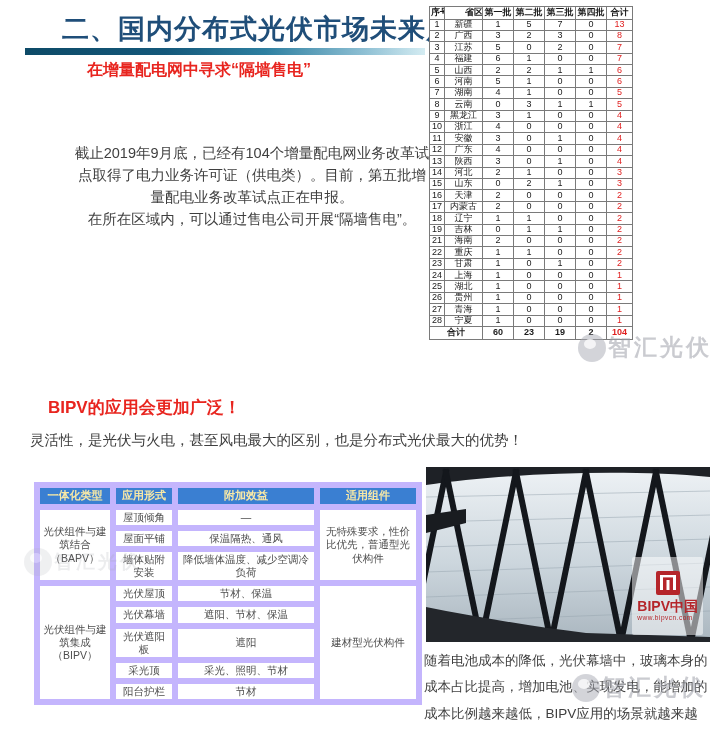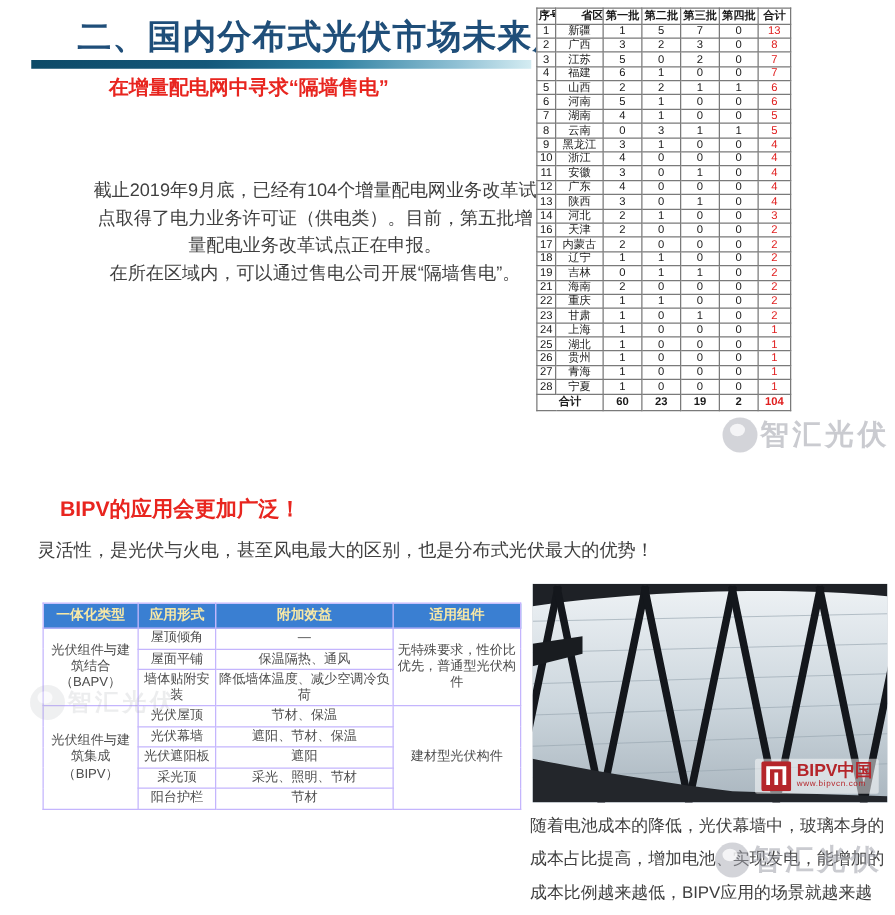--- a/index.html
+++ b/index.html
@@ -37,33 +37,33 @@
   table.pilot tfoot td{font-weight:bold;height:13px;}
 
   
   .bipv-heading{position:absolute;left:48px;top:396px;font-size:17px;font-weight:bold;
     color:var(--accent-red);white-space:nowrap;}
   .bipv-text{position:absolute;left:30px;top:431px;width:686px;font-size:14.5px;
     color:#3f3f3f;white-space:nowrap;}
 
   table.bipv{position:absolute;left:34px;top:482px;width:382px;border-collapse:collapse;
     table-layout:fixed;font-size:10.5px;color:#4d4d4d;text-align:center;background:#fff;}
-  table.bipv th,table.bipv td{border:1px solid #c4b5fd;padding:1px 2px;line-height:1.25;}
+  table.bipv th,table.bipv td{border:6px solid #c4b5fd;padding:1px 2px;line-height:1.25;}
   table.bipv th{background:var(--bipv-header-bg);color:var(--bipv-header-text);
     font-weight:bold;height:20px;font-size:11px;}
   table.bipv td{height:16.5px;}
   table.bipv col.c1{width:76px;} table.bipv col.c2{width:62px;}
   table.bipv col.c3{width:142px;} table.bipv col.c4{width:102px;}
 
   
   .photo{position:absolute;left:426px;top:467px;width:284px;height:175px;overflow:hidden;
     background:#c3ccd4;}
   .photo svg{display:block;}
-  .logo{position:absolute;right:7px;bottom:7px;display:flex;align-items:flex-start;gap:4px;
-    background:rgba(255,255,255,0.5);padding:2px 5px;border-radius:2px;}
+  .logo{position:absolute;right:7px;bottom:7px;display:flex;align-items:center;gap:4px;
+    background:rgba(255,255,255,0.5);padding:14px 5px;border-radius:2px;flex-direction:column;}
   .logo-icon{width:24px;height:24px;flex:0 0 auto;}
   .logo-name{color:var(--logo-red);font-weight:bold;font-size:14px;line-height:1.05;white-space:nowrap;}
   .logo-url{color:var(--logo-red);font-size:6.5px;letter-spacing:.5px;line-height:1.1;white-space:nowrap;}
 
   .caption{position:absolute;left:424px;top:648px;width:292px;font-size:13.5px;
     line-height:1.95;color:#3f3f3f;}
 
   
   .wm{position:absolute;display:flex;align-items:center;gap:2px;
     color:rgba(158,160,170,0.55);font-size:23px;letter-spacing:3px;
@@ -219,20 +219,29 @@
           <td>1</td>
           <td>0</td>
           <td class="c-red">4</td>
         </tr>
         <tr>
           <td>14</td>
           <td>河北</td>
           <td>2</td>
           <td>1</td>
           <td>0</td>
+          <td>0</td>
+          <td class="c-red">3</td>
+        </tr>
+        <tr>
+          <td>15</td>
+          <td>山东</td>
+          <td>0</td>
+          <td>2</td>
+          <td>1</td>
           <td>0</td>
           <td class="c-red">3</td>
         </tr>
         <tr>
           <td>16</td>
           <td>天津</td>
           <td>2</td>
           <td>0</td>
           <td>0</td>
           <td>0</td>

